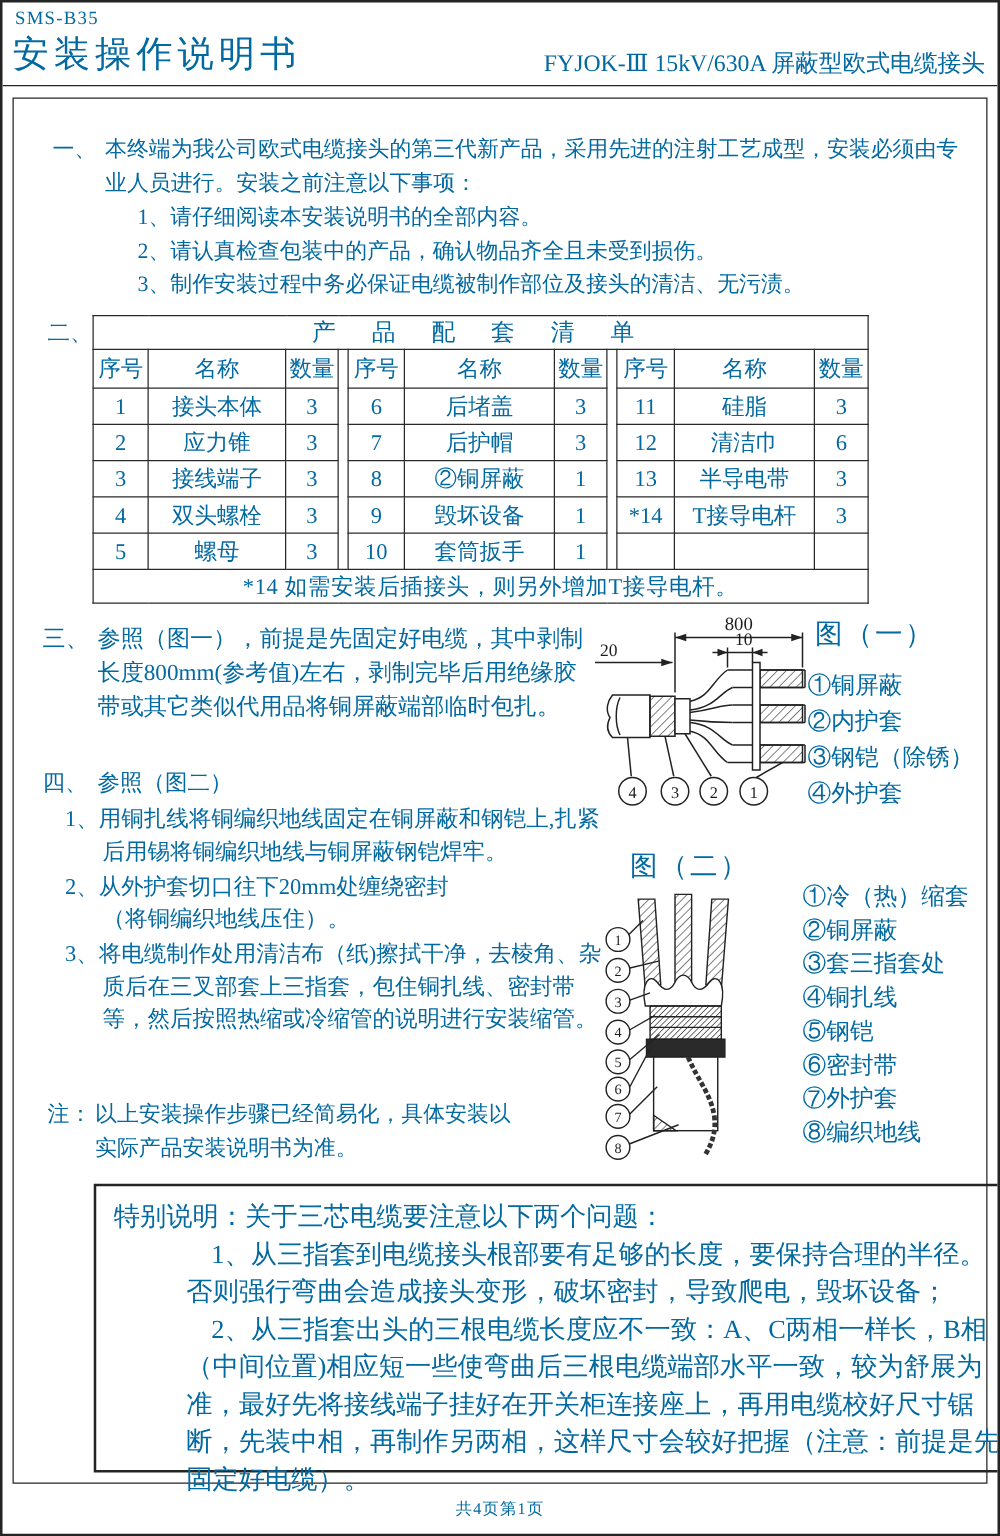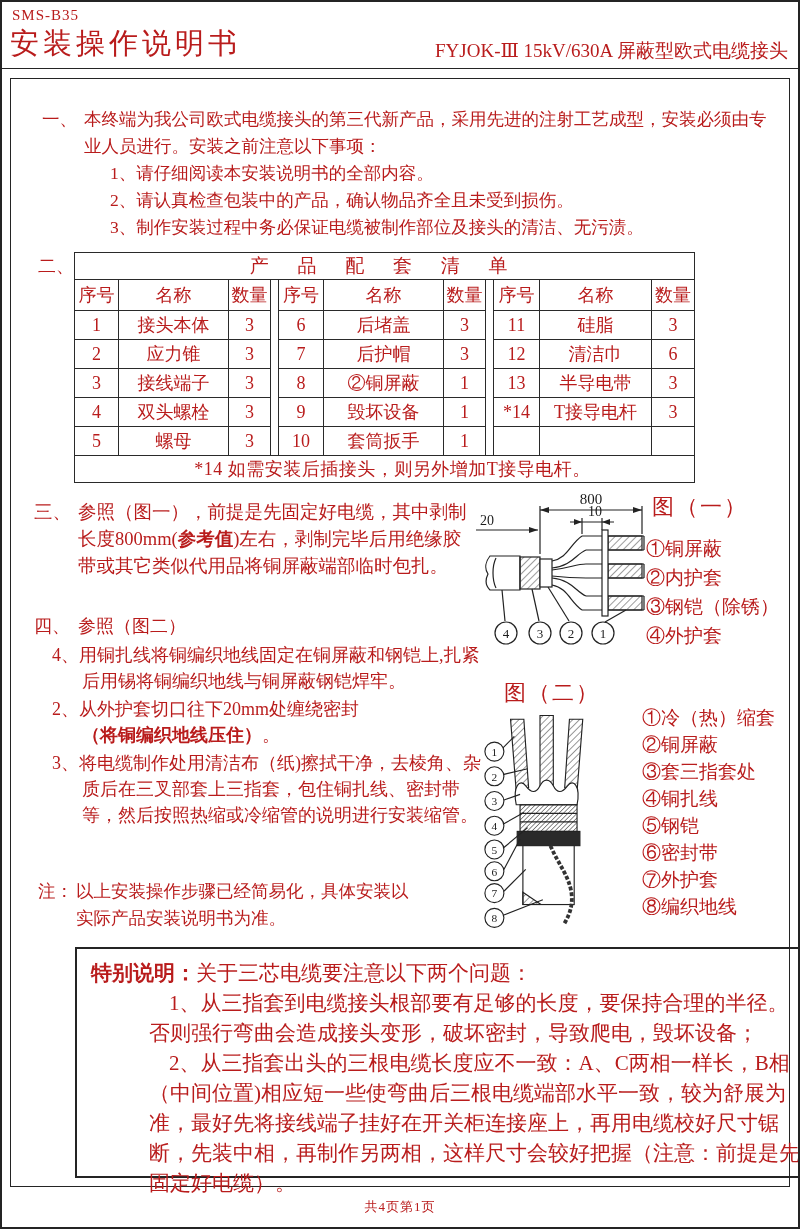--- a/index.html
+++ b/index.html
@@ -1,19 +1,19 @@
 <!DOCTYPE html>
 <html><head>
 <meta charset="utf-8">
 <style>
   * { margin:0; padding:0; box-sizing:border-box; }
   html,body { background:#e8e8e8; }
   #page {
     position:relative; width:800px; height:1229px; margin:0 auto;
-    background:#fff; color:#b91c1c; overflow:hidden;
+    background:#fff; color:#0369a1; overflow:hidden;
     border:2px solid #242424;
     font-family:"Liberation Serif","DejaVu Serif",serif;
   }
   .abs { position:absolute; }
   
   #doc-code { left:10px; top:5px; font-size:15px; letter-spacing:1px; }
   #page-title { left:8px; top:22px; font-size:29px; letter-spacing:4px; }
   #product-name { right:10px; top:36px; font-size:19px; }
   #header-rule { left:0; right:0; top:66px; border-top:1.6px solid #242424; }
   #body-frame { left:8px; right:8px; top:76px; height:1109px; border:1.4px solid #242424; pointer-events:none; }
@@ -33,21 +33,21 @@
   
   #section-3 { left:32px; top:497px; width:435px; font-size:18.5px; line-height:27px; display:flex; }
   #section-3 .marker { width:44px; flex:none; }
   #section-4 { left:32px; top:611px; width:448px; font-size:18px; line-height:26px; }
   #section-4 .head { display:flex; margin-bottom:3px; }
   #section-4 .head .marker { width:44px; flex:none; }
   #section-4 .item { padding-left:48px; text-indent:-30px; margin-bottom:2px; }
   #note-block { left:36px; top:876px; width:400px; font-size:17.5px; line-height:27px; display:flex; }
   #note-block .marker { width:38px; flex:none; }
   #note-block .txt { width:345px; }
-  b { font-weight:bold; }
+  b { font-weight:normal; }
   
   .fig-title { font-size:22px; letter-spacing:2px; }
   #figure-1 { left:472px; top:482px; width:322px; height:180px; }
   #figure-1 .fig-title { position:absolute; left:178px; top:8px; }
   #figure-1 .legend { position:absolute; left:172px; top:50px; font-size:19px; line-height:29px; }
   #figure-1 svg { position:absolute; left:0; top:2px; }
   #figure-2 { left:472px; top:676px; width:322px; height:262px; }
   #figure-2 .fig-title { position:absolute; left:30px; top:0;text-align:center; }
   #figure-2 svg { position:absolute; left:4px; top:28px; }
   #figure-2 .legend { position:absolute; left:168px; top:26px; font-size:19px; line-height:27px; }
@@ -190,21 +190,21 @@
     <div>
       <span>参照（图一），前提是先固定好电缆，其中剥制长度800mm(</span><b>参考值</b><span>)左右，剥制完毕后用绝缘胶带或其它类似代用品将铜屏蔽端部临时包扎。</span>
     </div>
   </div>
 
   <div class="abs" id="section-4">
     <div class="head">
       <span class="marker">四、</span>
       <span>参照（图二）</span>
     </div>
-    <div class="item">4、用铜扎线将铜编织地线固定在铜屏蔽和钢铠上,扎紧后用锡将铜编织地线与铜屏蔽钢铠焊牢。</div>
+    <div class="item">1、用铜扎线将铜编织地线固定在铜屏蔽和钢铠上,扎紧后用锡将铜编织地线与铜屏蔽钢铠焊牢。</div>
     <div class="item">
       <span>2、从外护套切口往下20mm处缠绕密封</span><br>
       <b>（将铜编织地线压住）</b><span>。</span>
     </div>
     <div class="item">3、将电缆制作处用清洁布（纸)擦拭干净，去棱角、杂质后在三叉部套上三指套，包住铜扎线、密封带等，然后按照热缩或冷缩管的说明进行安装缩管。</div>
   </div>
 
   <div class="abs" id="note-block">
     <span class="marker">注：</span>
     <span class="txt">以上安装操作步骤已经简易化，具体安装以实际产品安装说明书为准。</span>

